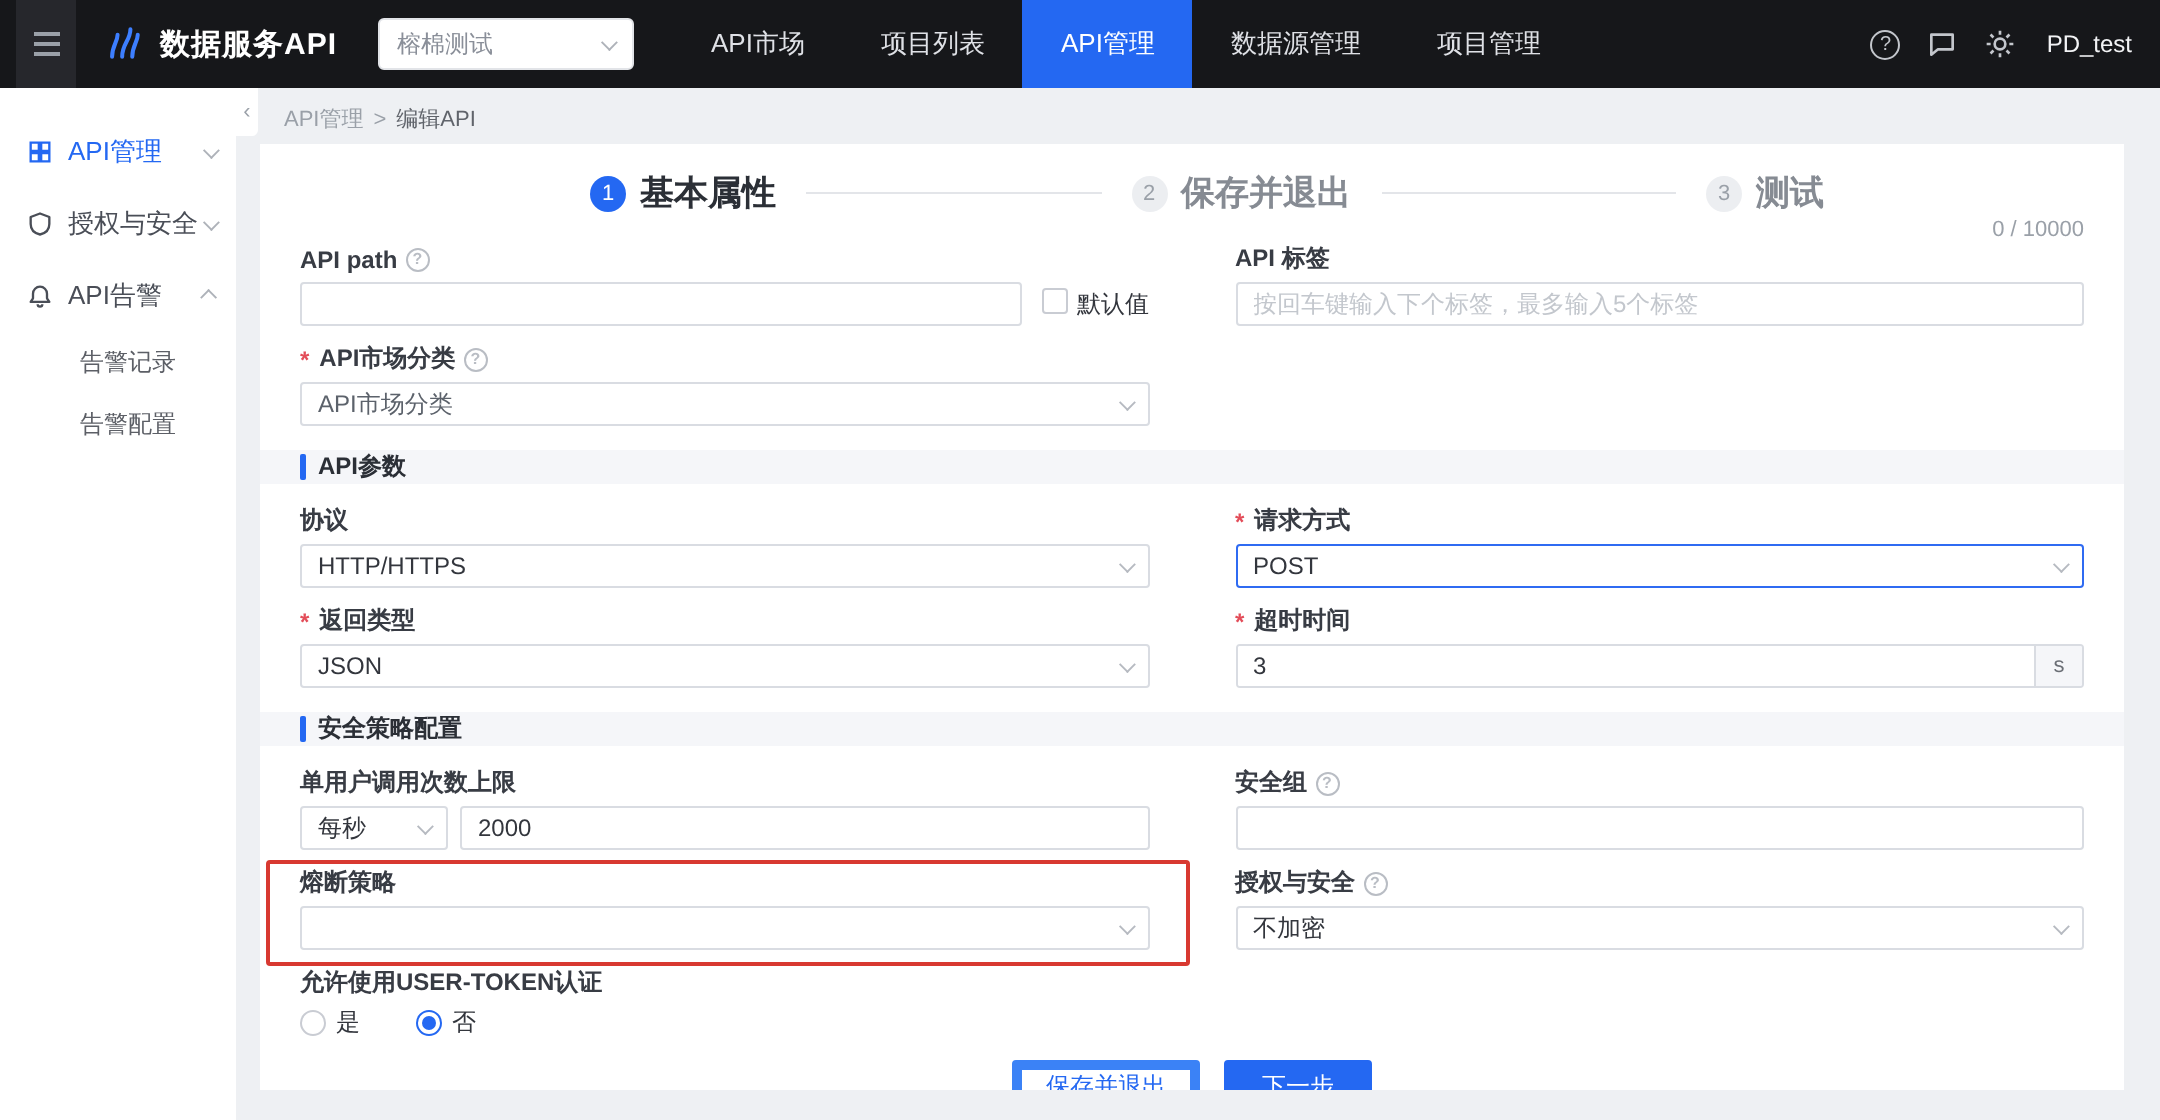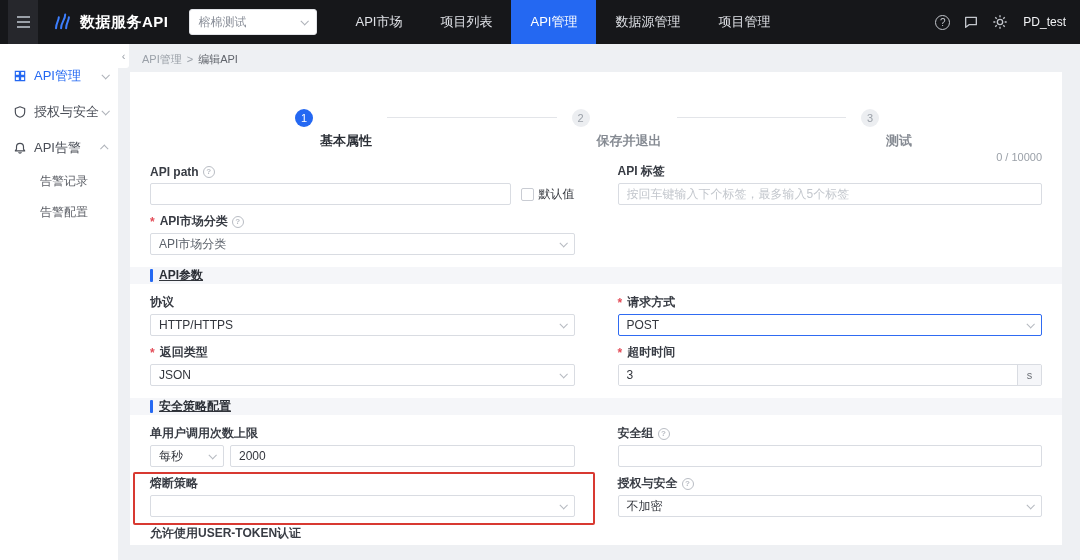--- a/index.html
+++ b/index.html
@@ -41,41 +41,41 @@
   .collapse-tab { position:absolute; left:0; top:0; width:11px; height:24px; background:#ffffff; color:#9aa0a8; font-size:11px; display:flex; align-items:center; justify-content:center; border-radius:0 0 3px 0; cursor:pointer; }
   .breadcrumb { position:absolute; left:24px; top:8px; font-size:11px; color:#9aa0a8; }
   .breadcrumb .sep { margin:0 5px; }
   .breadcrumb .current { color:#60646b; }
   .card { position:absolute; left:12px; top:28px; width:932px; height:473px; background:#ffffff; display:flex; flex-direction:column; overflow:hidden; }
   
   .stepper { display:flex; align-items:center; padding:13px 150px 0 165px; }
   .step { display:flex; align-items:center; cursor:pointer; }
   .step-circle { width:18px; height:18px; border-radius:50%; background:#2468f2; color:#fff; font-size:11px; display:flex; align-items:center; justify-content:center; }
   .step.inactive .step-circle { background:#eceef1; color:#9aa0a8; }
-  .step-label { margin-left:7px; font-size:13px; font-weight:bold; color:#2b2f36;margin-top:47px; }
+  .step-label { margin-left:7px; font-size:17px; font-weight:bold; color:#2b2f36; }
   .step.inactive .step-label { color:#868b93; }
   .step-line { flex:1; height:1px; background:#e3e5e9; margin:0 15px; }
   .counter { text-align:right; padding-right:20px; font-size:11px; color:#9aa0a8; margin-top:1px; }
   
   .form-grid { display:grid; grid-template-columns:1fr 1fr; column-gap:43px; padding:2px 20px 0; }
   .field { margin-bottom:10px; position:relative; }
   .field-label { font-size:12px; font-weight:bold; color:#383c44; margin-bottom:5px; display:flex; align-items:center; gap:4px; height:13px; }
   .req { color:#e34d59; margin-right:1px; }
   .info-i { width:12px; height:12px; border-radius:50%; border:1px solid #b9bdc4; color:#b9bdc4; font-size:8px; display:inline-flex; align-items:center; justify-content:center; cursor:pointer; }
   .input-row { display:flex; align-items:center; gap:10px; }
   input.native { width:100%; height:22px; border:1px solid #d9dce2; border-radius:2px; padding:0 8px; font-size:12px; color:#33363d; font-family:inherit; background:#fff; }
   input.native::placeholder { color:#c3c7cd; }
   .select { height:22px; border:1px solid #d9dce2; border-radius:2px; background:#fff; display:flex; align-items:center; justify-content:space-between; padding:0 8px; font-size:12px; color:#33363d; cursor:pointer; }
   .select .chev { border-color:#b6bac1; margin-left:8px; }
   .select.placeholder { color:#5c626b; }
   .select.blue { border-color:#2f6bf2; }
-  .checkbox-group { display:flex; align-items:center; flex:0 0 auto; cursor:pointer; }
+  .checkbox-group { display:flex; flex:0 0 auto; cursor:pointer; }
   .checkbox { width:13px; height:13px; border:1px solid #c9ccd3; border-radius:2px; background:#fff; }
   .cb-label { font-size:12px; color:#33363d; margin-left:5px; }
-  .section-band { background:#f5f6f9; height:24px; display:flex; align-items:center; padding-left:20px; margin:2px 0 10px;text-decoration:underline; }
+  .section-band { background:#f5f6f9; height:24px; display:flex; align-items:center; padding-left:20px; margin:2px 0 10px; }
   .band-bar { width:3px; height:13px; background:#2468f2; margin-right:6px; border-radius:1px; }
   .band-title { font-size:12px; font-weight:bold; color:#2b2f36; }
   .input-group { display:flex; height:22px; border:1px solid #d9dce2; border-radius:2px; overflow:hidden; }
   .input-group input { border:none; flex:1; height:20px; padding:0 8px; font-size:12px; color:#33363d; font-family:inherit; outline:none; }
   .suffix { width:24px; background:#f5f6f9; border-left:1px solid #d9dce2; display:flex; align-items:center; justify-content:center; font-size:11px; color:#6b6f76; }
   .unit-select { width:74px; flex:0 0 auto; }
   .red-box { position:absolute; left:-17px; right:-20px; top:-5px; bottom:-8px; border:2px solid #d83931; border-radius:2px; pointer-events:none; }
   .radio-row { display:flex; align-items:center; gap:28px; margin-top:3px; }
   .radio { display:flex; align-items:center; gap:5px; font-size:12px; color:#33363d; cursor:pointer; }
   .radio-dot { width:13px; height:13px; border-radius:50%; border:1px solid #c9ccd3; background:#fff; display:flex; align-items:center; justify-content:center; }

